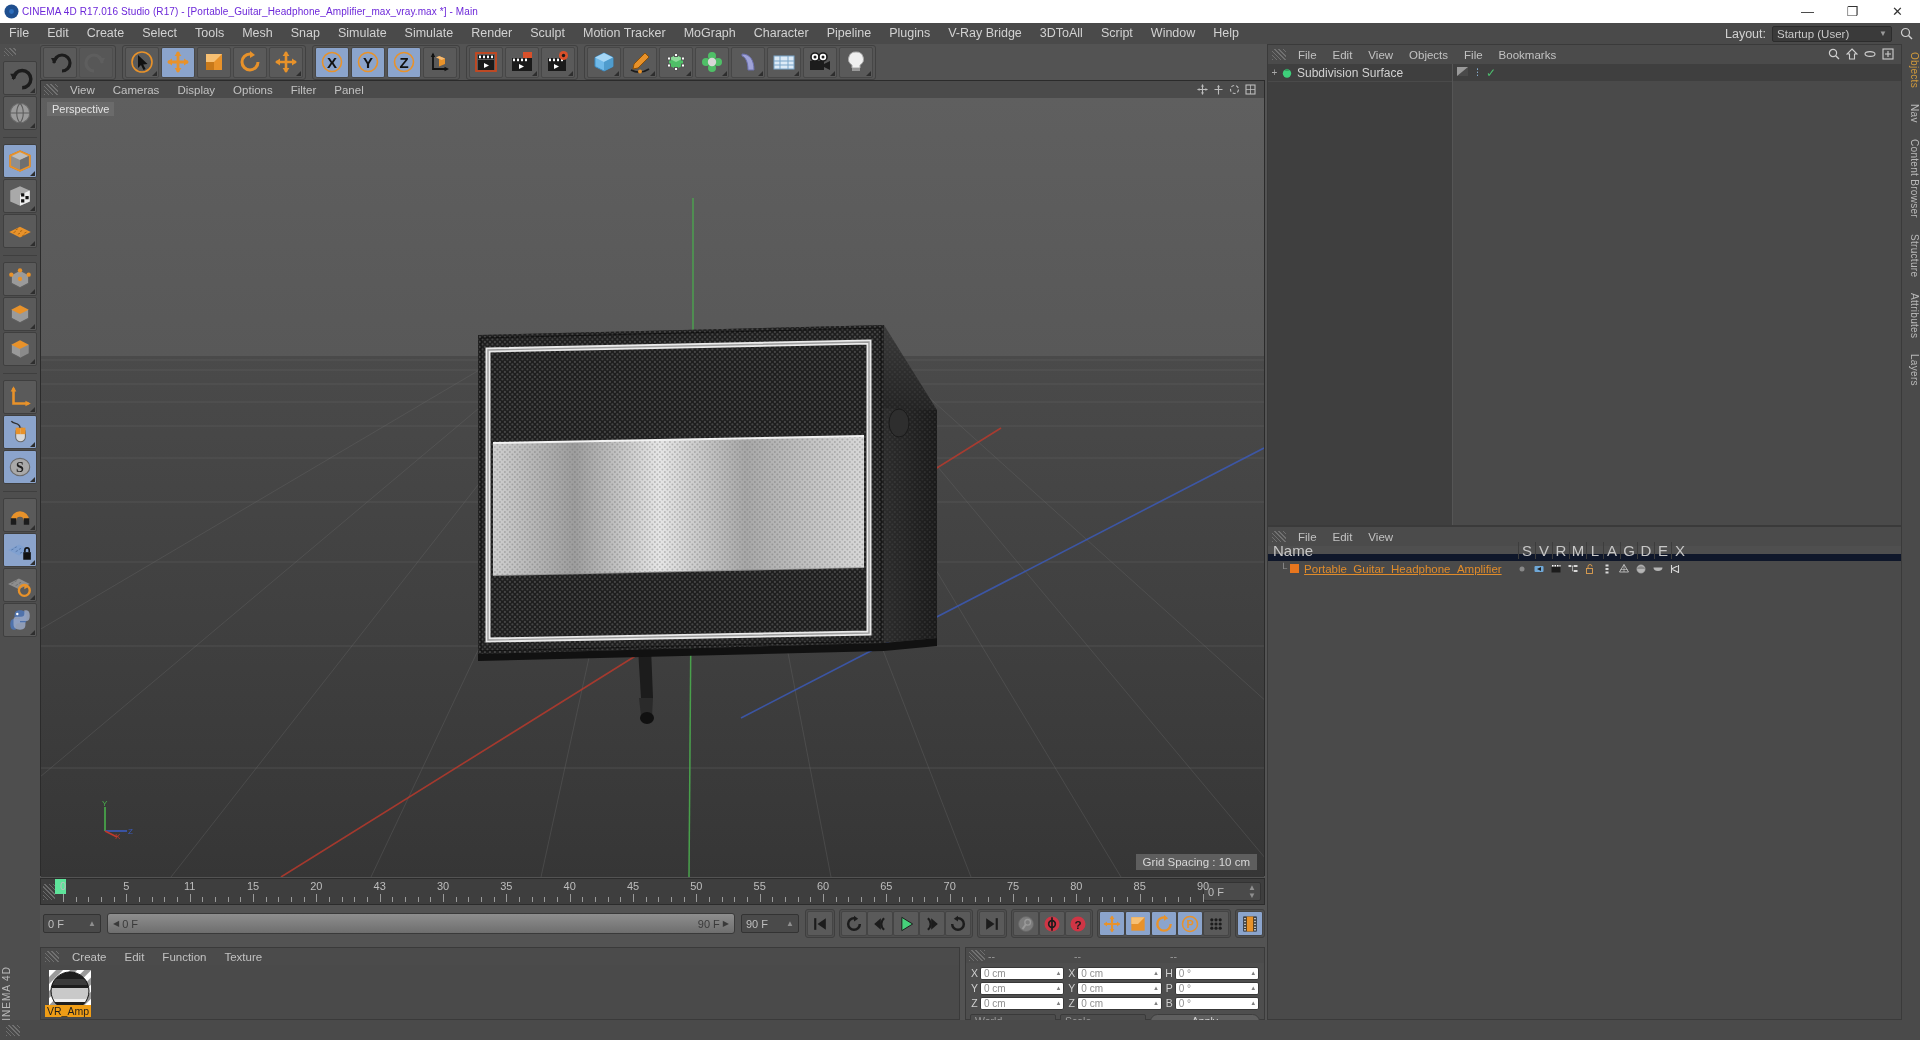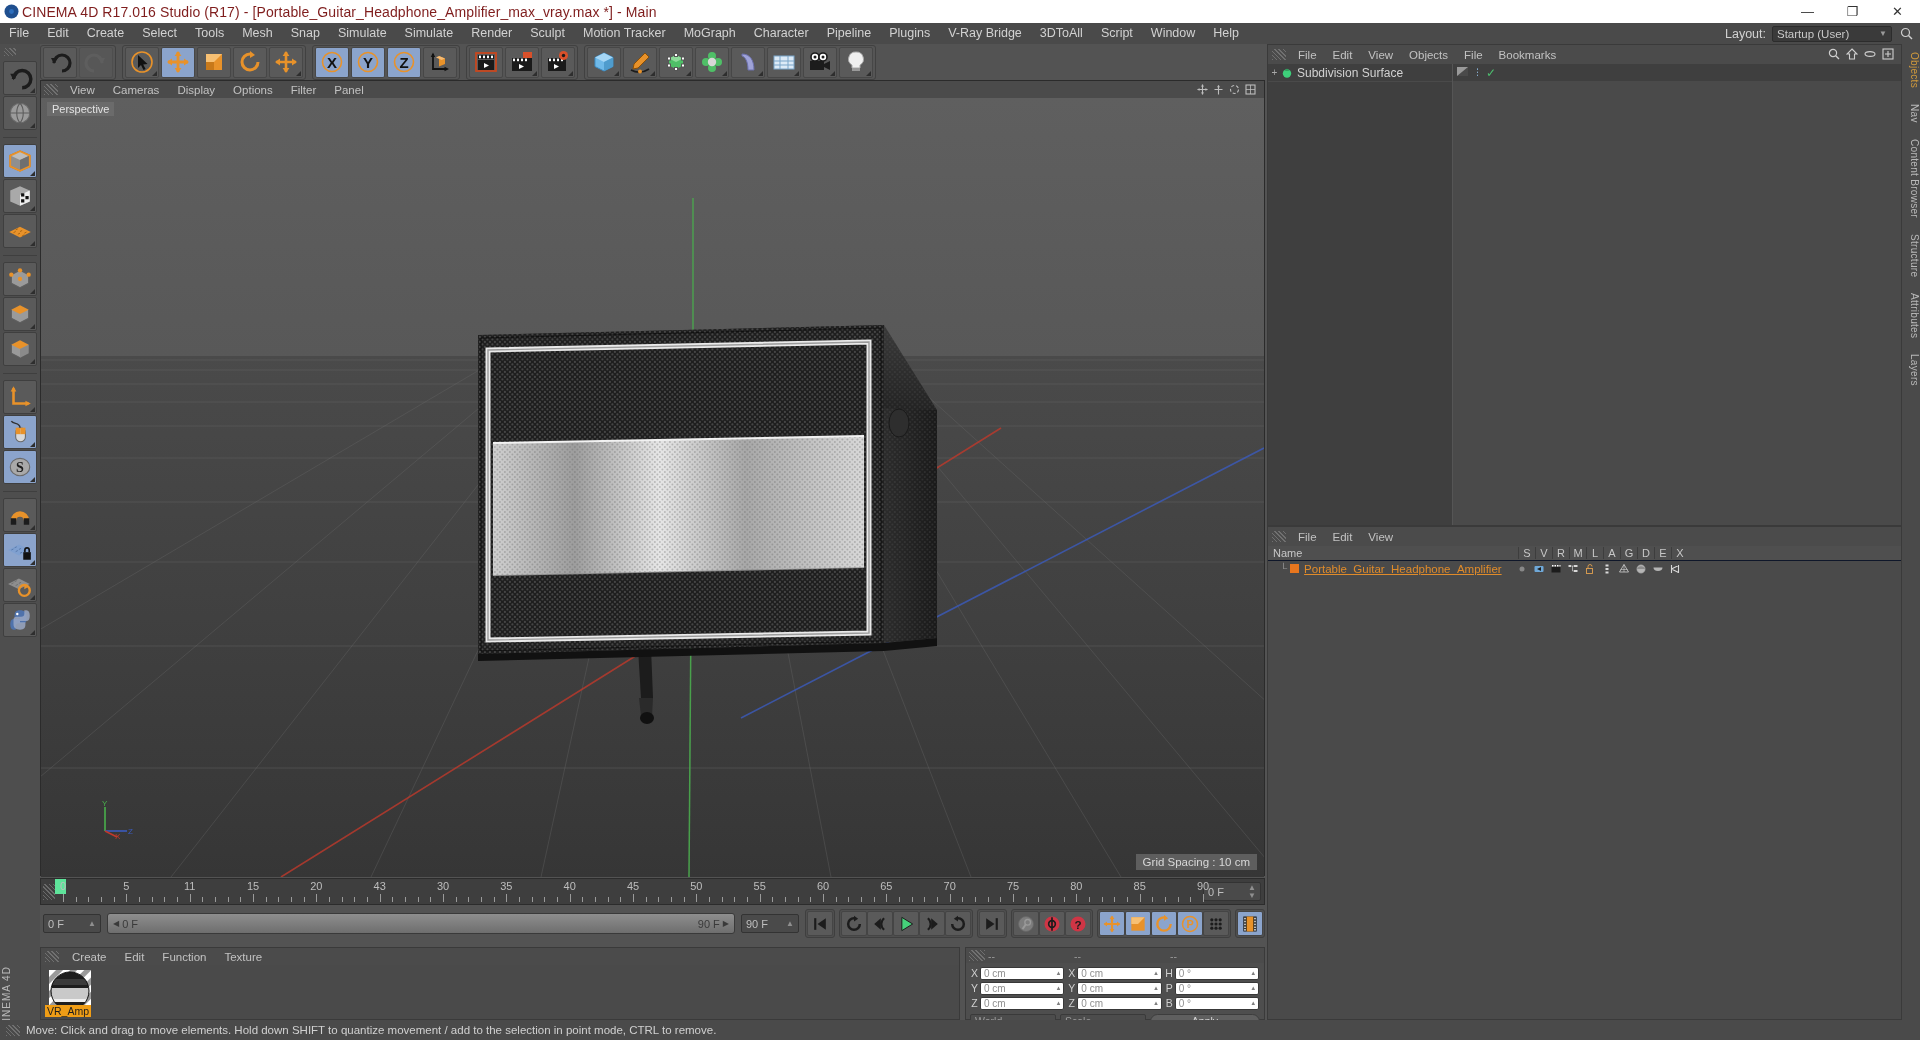--- a/index.html
+++ b/index.html
@@ -5,21 +5,21 @@
   * { box-sizing: border-box; margin:0; padding:0; }
   html,body{ width:1920px; height:1040px; overflow:hidden; background:#535353;
     font-family:"Liberation Sans", sans-serif; }
   body{ position:relative; color:#c8c8c8; font-size:13px; }
 
   
   .titlebar{ position:absolute; left:0; top:0; width:1920px; height:23px; background:#ffffff;
     display:flex; align-items:center; }
   .tb-icon{ width:22px; height:23px; display:flex; align-items:center; justify-content:center; }
   .tb-icon svg{ display:block; }
-  .tb-title{ color:#7f1d1d; font-size:14px; letter-spacing:.1px; white-space:nowrap;text-align:center; }
+  .tb-title{ color:#6d28d9; font-size:10px; letter-spacing:.1px; white-space:nowrap;text-align:center; }
   .tb-win{ margin-left:auto; display:flex; height:23px; }
   .tb-btn{ width:45px; height:23px; display:flex; align-items:center; justify-content:center;
     color:#333; font-size:13px; }
 
   
   .menubar{ position:absolute; left:0; top:23px; width:1920px; height:21px; background:#4a4a4a;
     display:flex; align-items:center; font-size:12.5px; color:#d2d2d2; }
   .menubar .mi{ padding:0 9px; height:21px; line-height:21px; white-space:nowrap; }
   .layoutbox{ margin-left:auto; display:flex; align-items:center; gap:6px; padding-right:6px; }
   .layout-label{ font-size:12.5px; color:#d2d2d2; }
@@ -135,22 +135,22 @@
   .pnl-hdr .mi{ padding:0 8px; }
   .pnl-hdr .right-ico{ margin-left:auto; display:flex; gap:6px; padding-right:7px; align-items:center;}
   .objrow{ height:18px; display:flex; align-items:center; font-size:12px; color:#d2d2d2;
     background:#3f3f3f; border-bottom:1px solid #4a4a4a; }
   .objbody{ height:calc(100% - 19px); background:#4a4a4a; display:flex; }
   .objleft{ width:185px; background:#3f3f3f; border-right:1px solid #555; }
   .objright{ flex:1; background:#4a4a4a; }
 
   .objmgr2{ position:absolute; left:0; top:482px; width:635px; height:494px; background:#4a4a4a;
     border:1px solid #3a3a3a; }
-  .colhdr{ height:15px; background:#4f4f4f; display:flex; align-items:center; font-size:11px;
-    color:#c7c7c7; border-bottom:1px solid #0f172a; }
+  .colhdr{ height:15px; background:#4f4f4f; display:flex; align-items:center; font-size:15px;
+    color:#c7c7c7; border-bottom:7px solid #0f172a; }
   .colhdr .nm{ width:250px; padding-left:5px; }
   .colcell{ width:17px; text-align:center; border-left:1px solid #3d3d3d; }
   .matrow{ height:15px; display:flex; align-items:center; font-size:11.5px; color:#e08b2a;
     padding-left:12px; }
 
   
   .rtabs{ position:absolute; left:1902px; top:0; width:18px; height:976px; background:#4a4a4a; }
   .rtab{ width:18px; color:#d19a3c; font-size:10px; writing-mode:vertical-rl;
     text-align:center; padding:8px 0; letter-spacing:.3px; }
   .rtab.grey{ color:#b9b9b9; }
@@ -1297,14 +1297,13 @@
         <div class="rtab grey">Attributes</div>
         <div class="rtab grey">Layers</div>
       </div>
   </div>
 
   <div class="maxon">CINEMA 4D</div>
 </div>
 
 <div class="statusbar">
   <div class="gr"></div>
-  <div>Move: Click and drag to move elements. Hold down SHIFT to quantize movement / add to the selection in point mode, CTRL to remove.</div>
 </div>
 
 </body></html>

